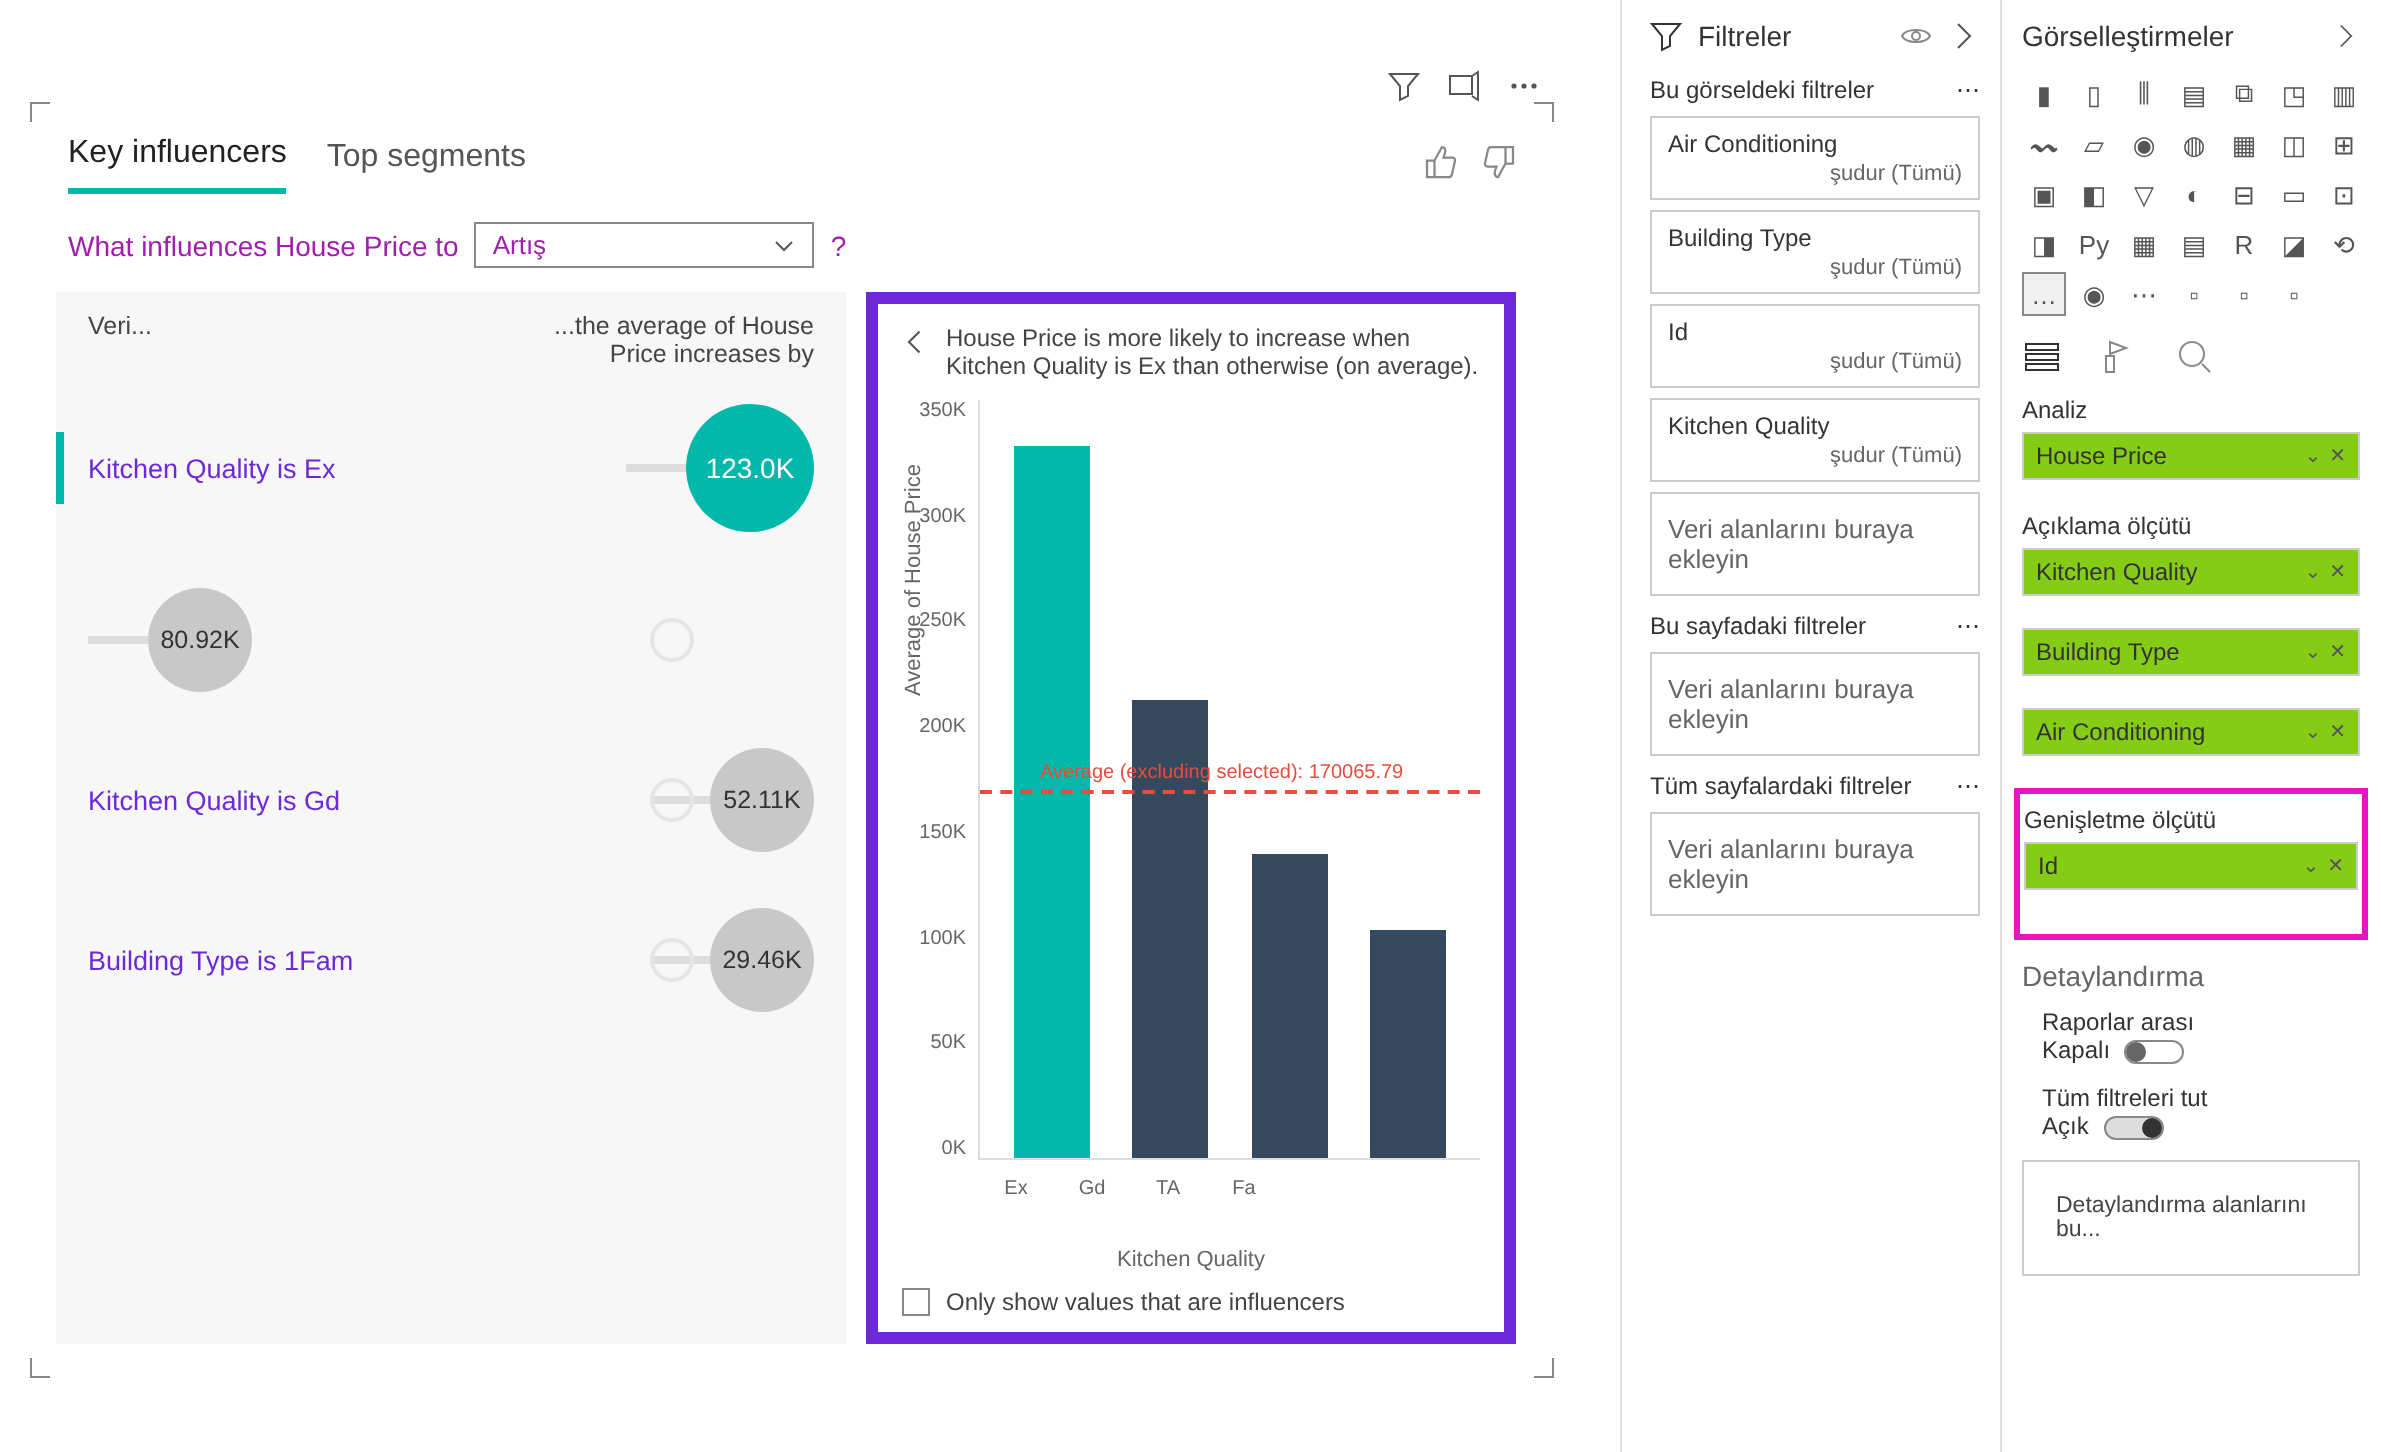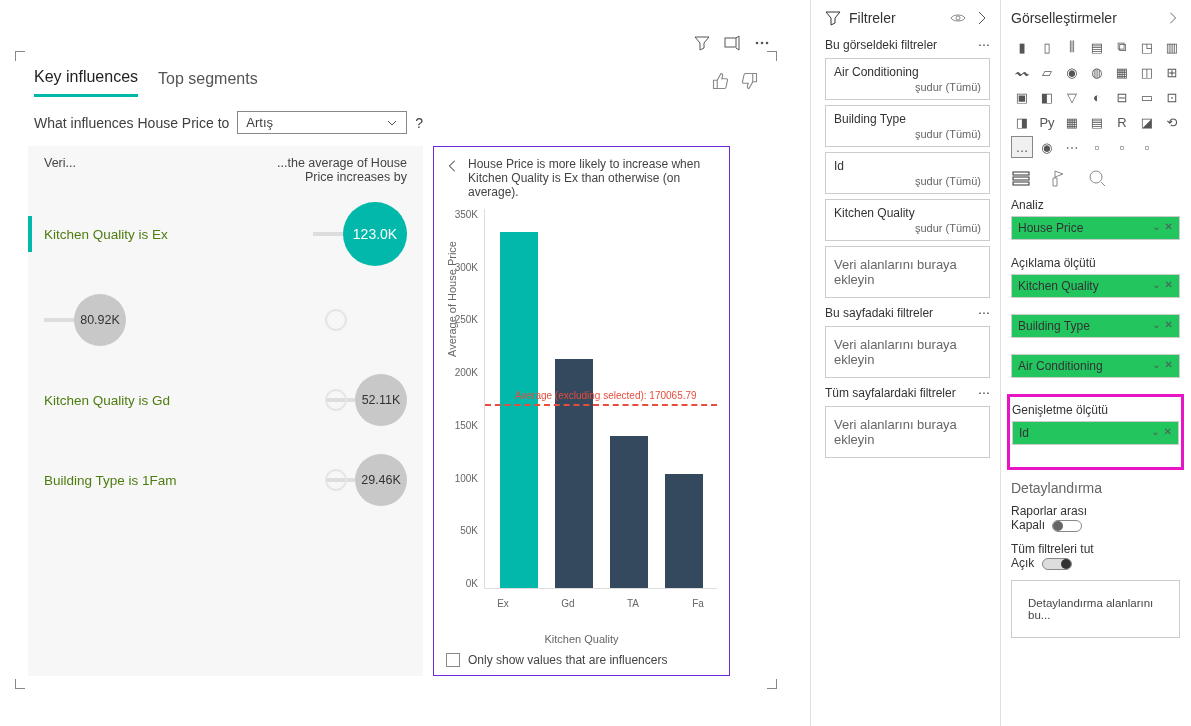--- a/index.html
+++ b/index.html
@@ -18,49 +18,49 @@
 .corner.bl{bottom:-3px; left:-3px; border-right:none; border-top:none;}
 .corner.br{bottom:-3px; right:-3px; border-left:none; border-top:none;}
 
 .tabs { display:flex; gap:20px; padding:14px 16px 0; align-items:center; }
 .tab { font-size:16px; color:#555; padding-bottom:8px; cursor:pointer; }
 .tab.active { color:#222; border-bottom:3px solid #01b8aa; font-weight:400; }
 .tabs .spacer { flex:1; }
 .thumbs { display:flex; gap:10px; color:#888; }
 .thumbs svg{width:18px; height:18px;}
 
-.question { display:flex; align-items:center; gap:8px; padding:14px 16px 12px; font-size:14px; color:#404040; }
+.question { display:flex; align-items:center; gap:8px; padding:14px 16px 12px; font-size:14px; color:#a21caf; }
 .dropdown { border:1px solid #888; padding:3px 8px; min-width:170px; display:flex; justify-content:space-between; align-items:center; font-size:13px;text-align:right; }
 .dropdown svg{width:12px; height:12px;}
 
 .content { display:flex; gap:10px; padding:0 10px; }
 .influencers { width:395px; background:#f7f7f7; padding:10px 16px; }
 .inf-header { display:flex; justify-content:space-between; font-size:12.5px; color:#444; margin-bottom:18px;}
 .inf-header .right { text-align:right; width:160px; }
 .inf-row { display:flex; align-items:center; margin-bottom:28px; position:relative; min-height:48px;}
 .inf-row .bar { position:absolute; left:-16px; top:50%; transform:translateY(-50%); width:4px; height:36px; background:#01b8aa; display:none;}
 .inf-row.selected .bar{display:block;}
-.inf-label { flex:1; font-size:13.5px; color:#4d7c0f; }
+.inf-label { flex:1; font-size:13.5px; color:#6d28d9; }
 .inf-line { width:30px; height:4px; background:#ddd; margin-right:0; }
 .inf-circle { width:52px; height:52px; border-radius:50%; background:#c8c8c8; display:flex; align-items:center; justify-content:center; font-size:12.5px; color:#333; }
 .inf-row.selected .inf-circle { background:#01b8aa; color:#fff; width:64px; height:64px; font-size:14px;}
 .inf-ghost { width:22px; height:22px; border-radius:50%; border:2px solid #e5e5e5; position:absolute; right:60px; }
 
-.chart-card { width:297px; border:1px solid #6d28d9; padding:10px 12px 8px; font-size:12px; }
+.chart-card { width:325px; border:6px solid #6d28d9; padding:10px 12px 8px; font-size:12px; }
 .chart-desc { display:flex; gap:8px; align-items:flex-start; color:#444; margin-bottom:10px;}
 .chart-desc svg{width:14px; height:14px; margin-top:2px; flex-shrink:0;}
 .chart-area { position:relative; height:400px; margin-left:38px; margin-top:8px; }
 .yaxis-title { position:absolute; left:-32px; top:50%; transform:rotate(-90deg) translateX(50%); transform-origin:left; font-size:11px; color:#666; white-space:nowrap;}
 .ylabels { position:absolute; left:-36px; top:0; bottom:20px; display:flex; flex-direction:column; justify-content:space-between; font-size:10px; color:#666; text-align:right; width:30px;}
 .plot { position:absolute; left:0; right:0; top:0; bottom:20px; border-left:1px solid #ddd; border-bottom:1px solid #ddd; display:flex; align-items:flex-end; justify-content:space-around; padding:0 6px;}
 .barcol { width:38px; background:#34495e; }
 .barcol.sel{ background:#01b8aa; }
 .avg-line { position:absolute; left:0; right:0; border-top:2px dashed #e74c3c; }
 .avg-label { position:absolute; font-size:10px; color:#e74c3c; }
-.xlabels { position:absolute; left:0; right:0; bottom:0; display:flex; justify-content:space-between; font-size:10px; color:#666;}
+.xlabels { position:absolute; left:0; right:0; bottom:0; display:flex; justify-content:flex-start; font-size:10px; color:#666;}
 .xtitle { text-align:center; font-size:11px; color:#666; margin-top:24px;}
 .chart-footer { display:flex; align-items:center; gap:8px; margin-top:8px; font-size:12px; color:#444;}
 .chart-footer .cb { width:14px; height:14px; border:1px solid #888; }
 
 
 .filters-pane { width:190px; border-left:1px solid #e0e0e0; padding:10px 10px 0 14px; }
 .pane-header { display:flex; align-items:center; gap:8px; margin-bottom:12px; }
 .pane-header h3{ font-size:14px; font-weight:400; flex:1;}
 .pane-header svg{width:16px;height:16px;}
 .filter-section-title { font-size:12px; color:#333; margin:8px 0 6px; display:flex; justify-content:space-between; align-items:center;}
@@ -70,25 +70,25 @@
 
 
 .viz-pane { width:190px; border-left:1px solid #e0e0e0; padding:10px 10px 0 10px; }
 .viz-pane h3 { font-size:14px; font-weight:400; margin-bottom:10px; display:flex; align-items:center; justify-content:space-between;}
 .viz-grid { display:grid; grid-template-columns:repeat(7,22px); gap:3px; margin-bottom:8px;}
 .viz-icon { width:22px; height:22px; display:flex; align-items:center; justify-content:center; font-size:13px; color:#555; border:1px solid transparent;}
 .viz-icon.sel { border:1px solid #888; background:#f0f0f0;}
 .tool-tabs { display:flex; gap:18px; margin:10px 0; }
 .tool-tabs .tt { width:20px; height:20px; }
 .field-section { font-size:12px; margin:10px 0 4px; color:#333;}
-.field-well { background:#22c55e; border:1px solid #ccc; padding:4px 6px; font-size:12px; margin-bottom:16px; display:flex; justify-content:space-between;}
+.field-well { background:#84cc16; border:1px solid #ccc; padding:4px 6px; font-size:12px; margin-bottom:16px; display:flex; align-items:center; justify-content:space-between;}
 .field-well .ctrls { display:flex; gap:4px; font-size:10px; color:#555;}
 .highlight-box { border:3px solid #e815c4; padding:4px 2px 6px; margin:6px -4px;}
 .drill-title{ font-size:14px; color:#666; margin:10px 0 8px;}
-.toggle-row { font-size:12px; margin:6px 0 10px; }
+.toggle-row { font-size:12px; margin:6px 10px 10px; }
 .toggle { display:inline-block; width:30px; height:12px; border:1px solid #888; border-radius:6px; position:relative; vertical-align:middle; margin-left:4px;}
 .toggle .knob{position:absolute; width:10px; height:10px; background:#666; border-radius:50%; top:0;}
 .toggle.off .knob{left:0;}
 .toggle.on .knob{right:0; background:#333;}
 .toggle.on{background:#ddd;}
 .drill-placeholder{ border:1px solid #ccc; padding:16px; font-size:11.5px; color:#444;}
 </style>
 </head>
 <body>
 
@@ -114,21 +114,21 @@
       </span>
   </div>
 
   <div class="visual">
     <div class="corner tl"></div>
       <div class="corner tr"></div>
       <div class="corner bl"></div>
       <div class="corner br"></div>
 
     <div class="tabs">
-      <div class="tab active">Key influences</div>
+      <div class="tab active">Key influencers</div>
       <div class="tab">Top segments</div>
       <div class="spacer"></div>
       <div class="thumbs">
         <span><svg viewBox="0 0 24 24" fill="none" stroke="#888" stroke-width="1.5">
               <path d="M7 22V11l5-9c1 0 3 1 2 4l-1 3h6c1 0 2 1 1.7 2l-2 9c-.2 1-1 2-2 2H7z M2 11h5v11H2z"></path>
             </svg></span>
         <span><svg viewBox="0 0 24 24" fill="none" stroke="#888" stroke-width="1.5">
               <path d="M17 2v11l-5 9c-1 0-3-1-2-4l1-3H5c-1 0-2-1-1.7-2l2-9c.2-1 1-2 2-2H17z M22 13h-5V2h5z"></path>
             </svg></span>
       </div>

